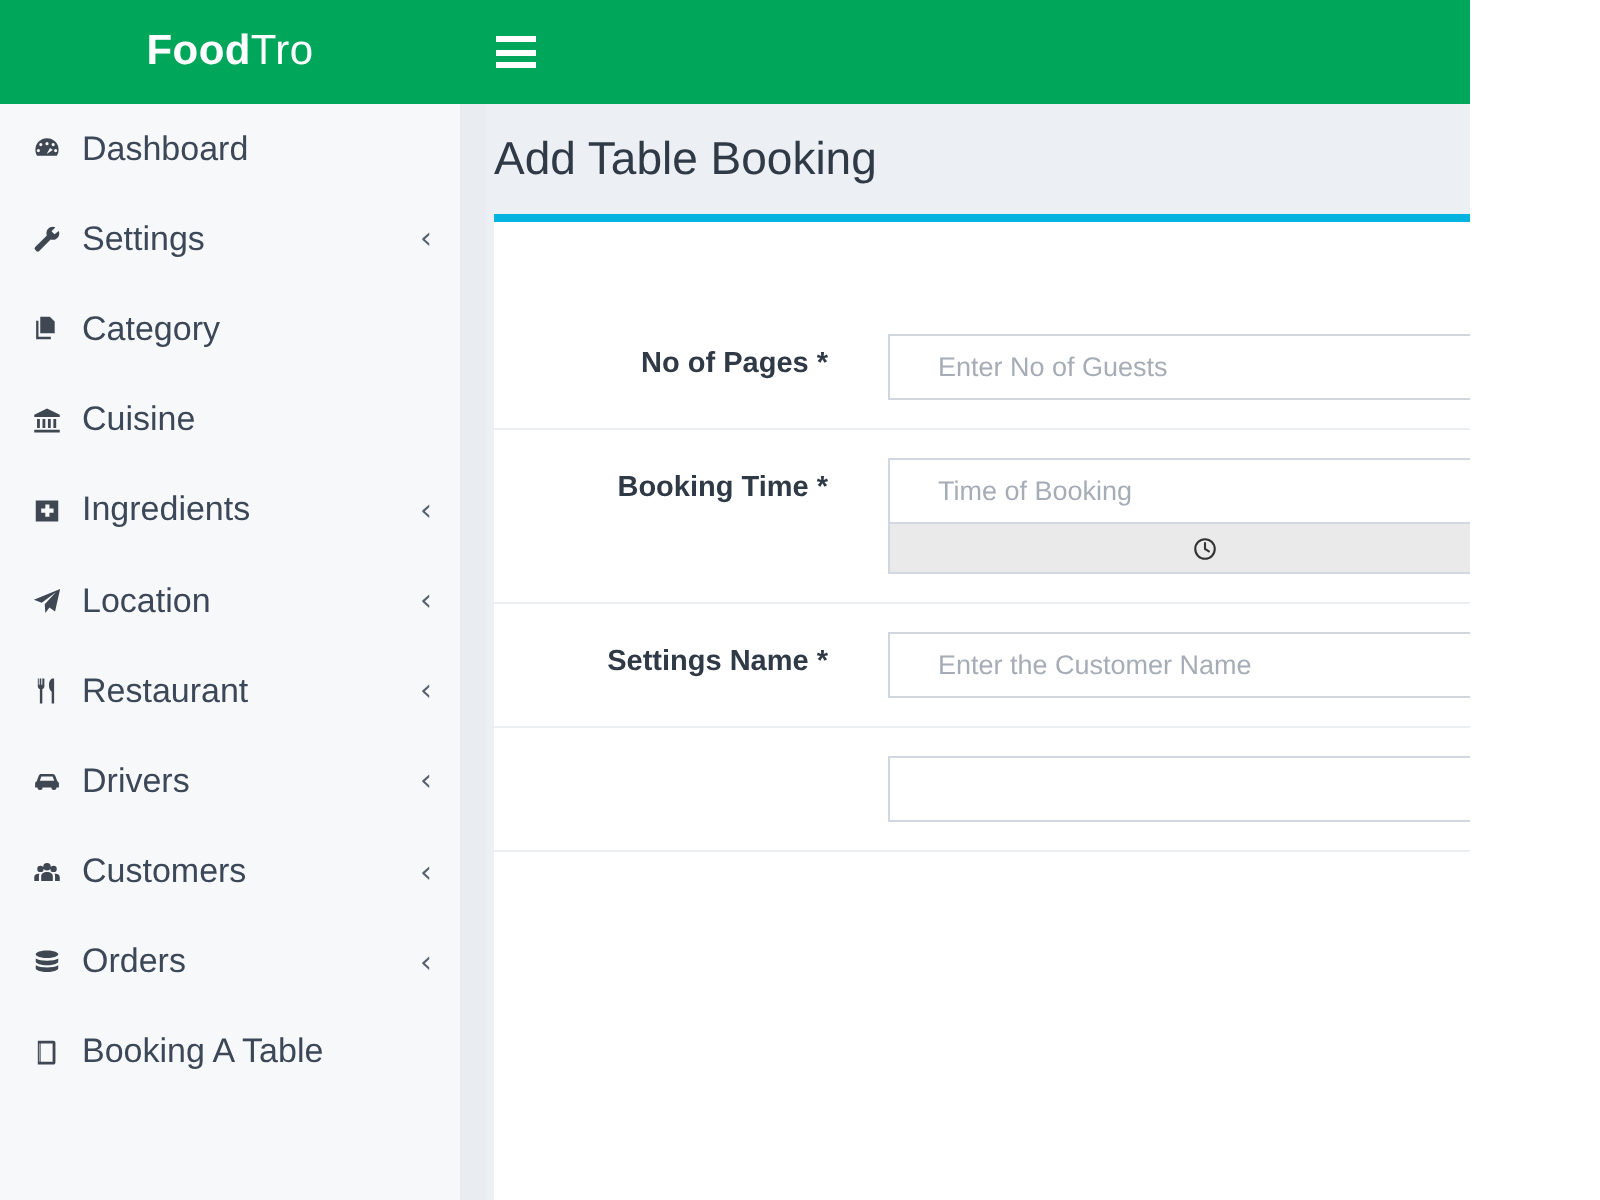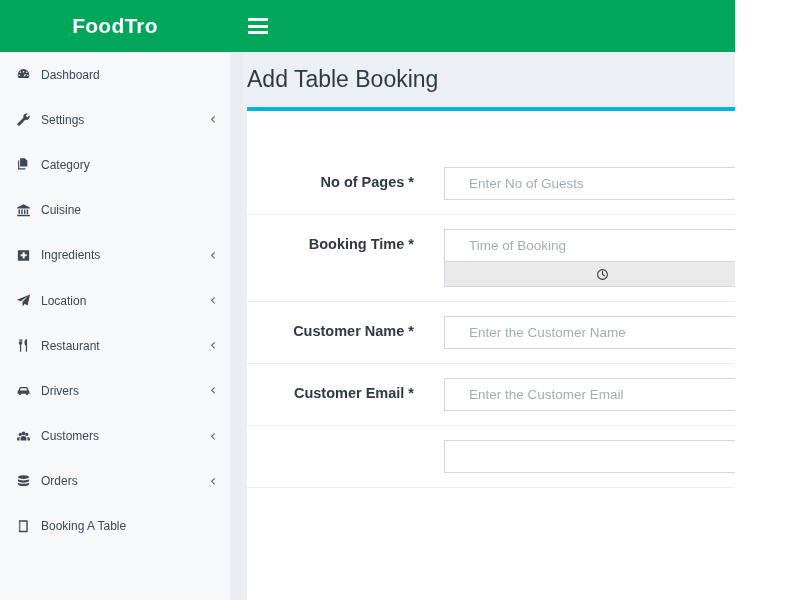--- a/index.html
+++ b/index.html
@@ -36,21 +36,21 @@
     height: 52px;
     display: flex;
     align-items: center;
     justify-content: center;
     color: #ffffff;
     font-size: 21px;
     letter-spacing: .2px;
     user-select: none;
   }
   .brand .b-strong { font-weight: 700; }
-  .brand .b-light  { font-weight: 700; }
+  .brand .b-light  { font-weight: 400; }
 
   .topbar-right {
     flex: 1;
     display: flex;
     align-items: center;
     padding-left: 18px;
   }
   .hamburger {
     width: 20px;
     height: 16px;
@@ -91,21 +91,21 @@
     min-width: 22px;
     display: flex;
     align-items: center;
     justify-content: flex-start;
     color: #3f4753;
   }
   .nav-ico svg { display: block; }
   .nav-label {
     flex: 1;
     margin-left: 3px;
-    font-size: 12px;
+    font-size: 17px;
     font-weight: 400;
     color: #3c4858;
     white-space: nowrap;
   }
   .nav-arrow {
     font-size: 15px;
     color: #56606e;
     line-height: 1;
     font-family: "DejaVu Sans", sans-serif;
   }
@@ -360,29 +360,23 @@
                 <span>
                   <svg width="13" height="13" viewBox="0 0 16 16" fill="none" stroke="#333" stroke-width="1.3">
                     <circle cx="8" cy="8" r="6"></circle>
                     <path d="M8 4.4V8l2.4 1.5" stroke-linecap="round"></path>
                   </svg>
                 </span>
               </div>
             </div>
           </div>
           <div class="form-row">
-            <div class="form-label">Customer Name *</div>
+            <div class="form-label">Settings Name *</div>
             <div class="form-field">
               <input class="inp" type="text" placeholder="Enter the Customer Name" style="">
-            </div>
-          </div>
-          <div class="form-row">
-            <div class="form-label">Customer Email *</div>
-            <div class="form-field">
-              <input class="inp" type="text" placeholder="Enter the Customer Email" style="">
             </div>
           </div>
           <div class="form-row">
             <div class="form-label"></div>
             <div class="form-field">
               <input class="inp" type="text" placeholder="" style="">
             </div>
           </div>
         </div>
     </div>

